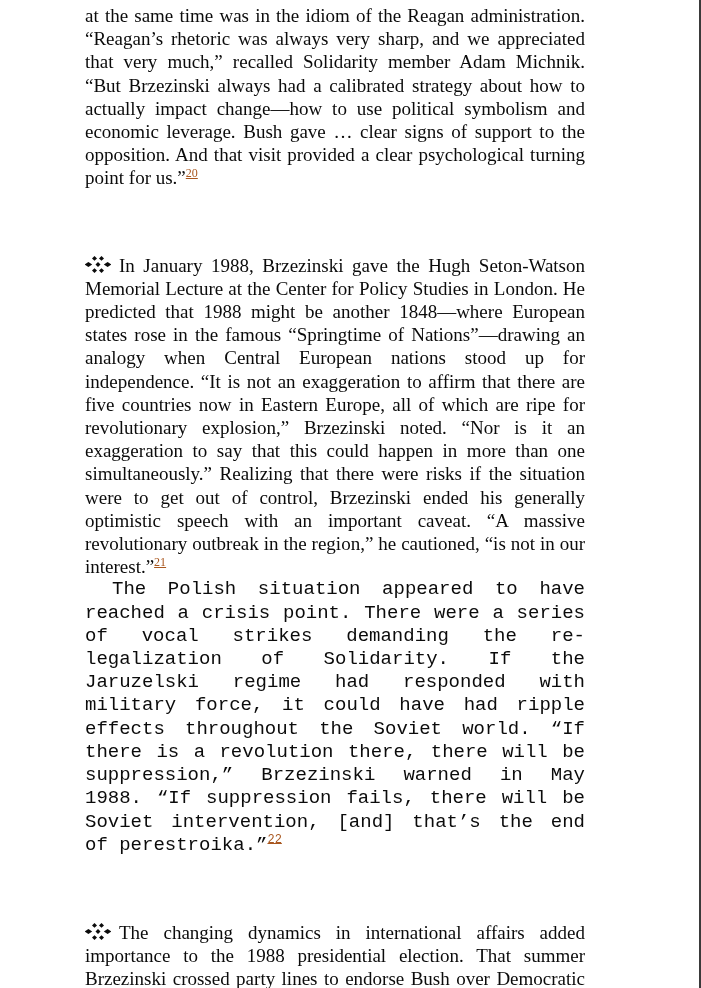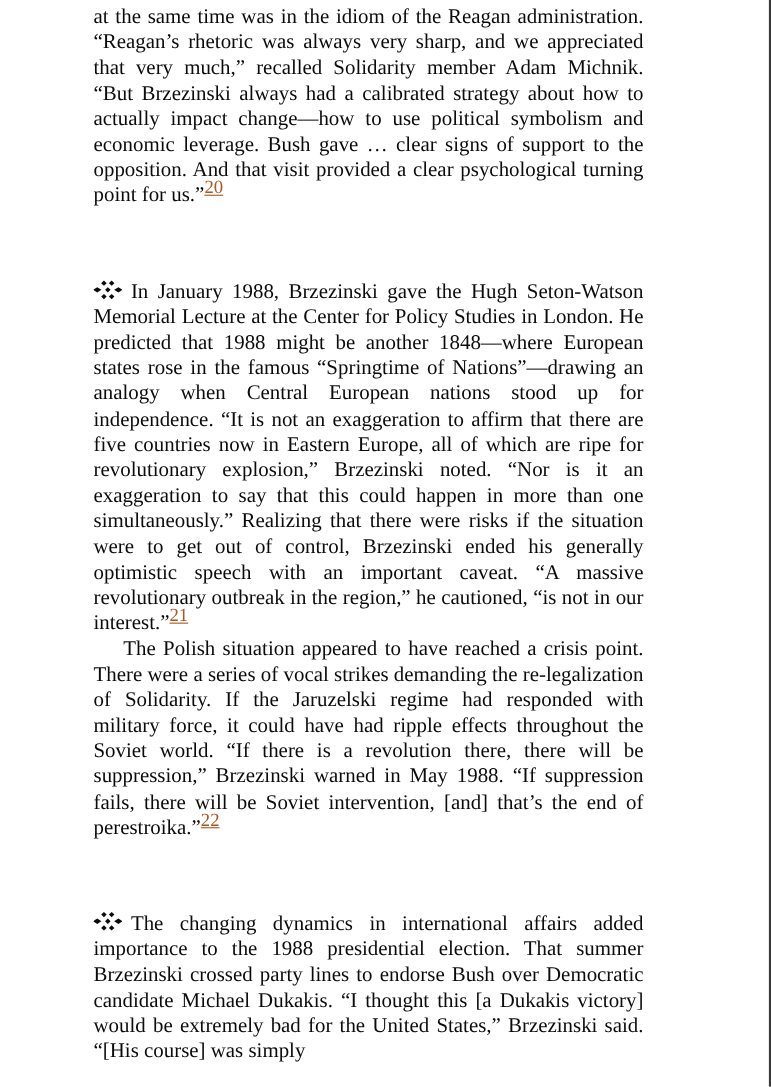--- a/index.html
+++ b/index.html
@@ -29,26 +29,26 @@
     position:absolute;
     left:85px;top:4px;
     width:500px;
     color:var(--text);
     font-size:19px;
     line-height:23.2px;
     text-align:justify;
   }
   p.para{margin:0;padding:0;}
   p.para.section-break{margin-top:64px;}
-  p.para.indented{text-indent:27px;}
+  p.para.indented{text-indent:27px;font-family:Liberation Mono, monospace;}
   a.footnote{
     color:var(--link);
     text-decoration:underline;
     text-underline-offset:1px;
-    font-size:17px;
+    font-size:12px;
     line-height:0;
     vertical-align:super;
     cursor:pointer;
   }
   .ornament{
     display:inline-block;
     margin-right:8px;
     vertical-align:-2px;
   }
   .ornament svg{display:block;}

